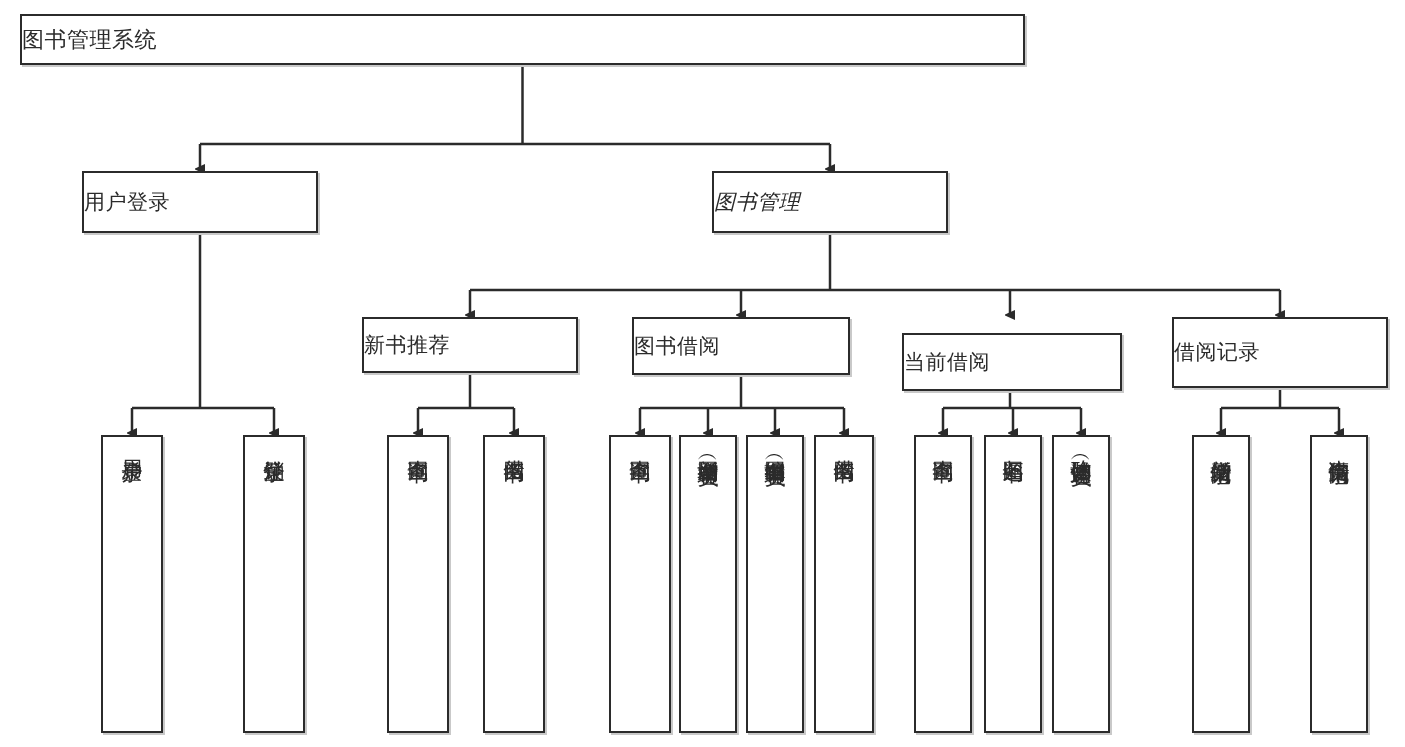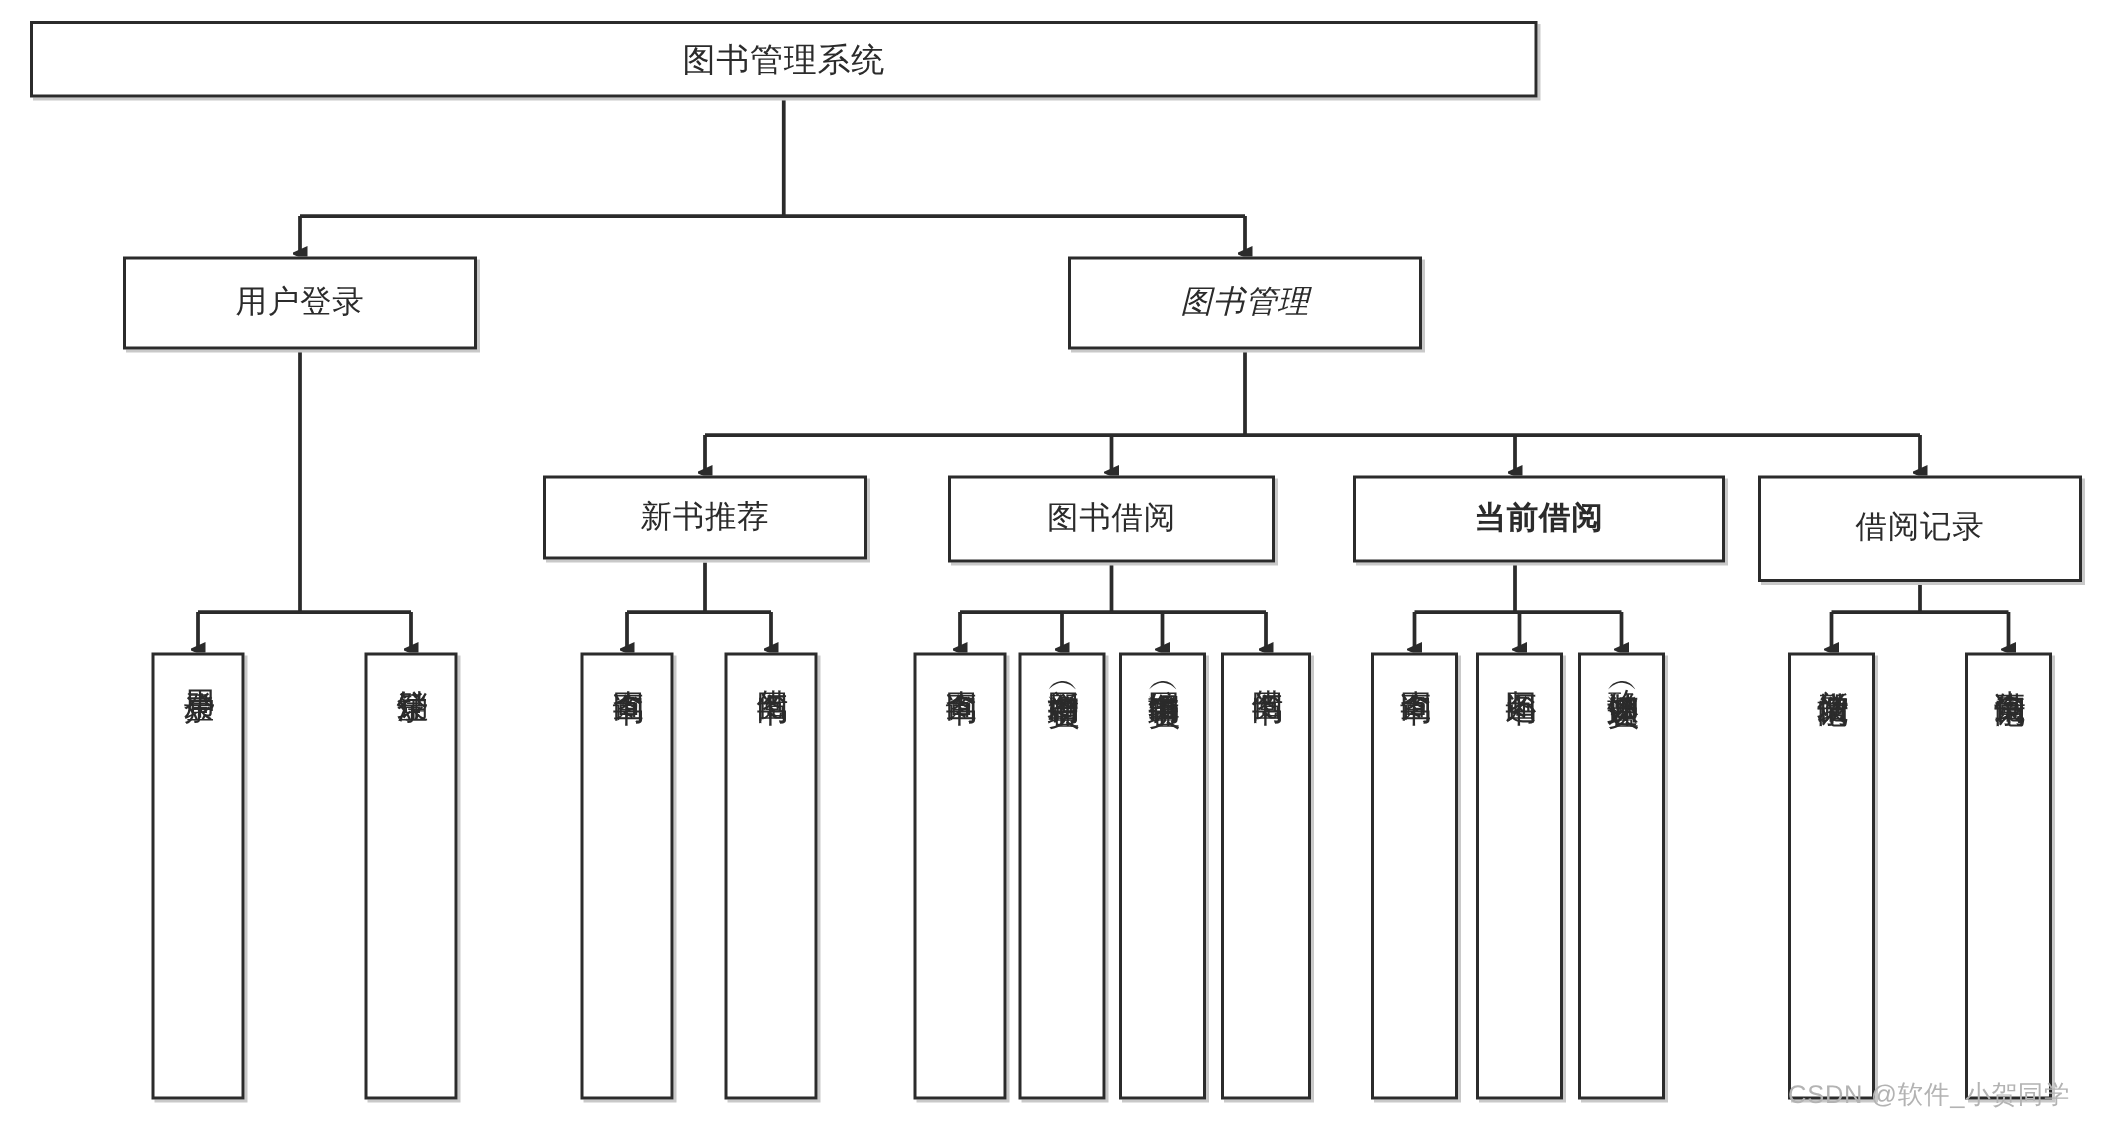--- a/index.html
+++ b/index.html
@@ -26,21 +26,21 @@
     pointer-events: none;
   }
   .node {
     position: absolute;
     box-sizing: border-box;
     background: #ffffff;
     border: 2px solid #2b2b2b;
     box-shadow: 2px 2px 0 #c9c9c9;
     display: flex;
     align-items: center;
-    justify-content: center;
+    justify-content: flex-start;
     color: #2b2b2b;
   }
   .node-label {
     display: block;
     text-align: center;
     line-height: 1.25;
     color: #2b2b2b;
     letter-spacing: 0.5px;
   }
   
@@ -127,21 +127,21 @@
       </div>
       <div class="node horizontal" style="left: 712px; top: 171px; width: 236px; height: 62px; font-style: italic;">
         <span class="node-label">图书管理</span>
       </div>
       <div class="node horizontal" style="left: 362px; top: 317px; width: 216px; height: 56px;">
         <span class="node-label">新书推荐</span>
       </div>
       <div class="node horizontal" style="left: 632px; top: 317px; width: 218px; height: 58px;">
         <span class="node-label">图书借阅</span>
       </div>
-      <div class="node horizontal" style="left: 902px; top: 317px; width: 248px; height: 58px; font-weight: bold;">
+      <div class="node horizontal" style="left: 902px; top: 333px; width: 220px; height: 58px;">
         <span class="node-label">当前借阅</span>
       </div>
       <div class="node horizontal" style="left: 1172px; top: 317px; width: 216px; height: 71px;">
         <span class="node-label">借阅记录</span>
       </div>
       <div class="node vertical" style="left: 101px; top: 435px; width: 62px; height: 298px;">
         <span class="node-label">用户登录</span>
       </div>
       <div class="node vertical" style="left: 243px; top: 435px; width: 62px; height: 298px;">
         <span class="node-label">注销登录</span>
@@ -173,14 +173,13 @@
       <div class="node vertical" style="left: 1052px; top: 435px; width: 58px; height: 298px;">
         <span class="node-label">确认归还（管理员）</span>
       </div>
       <div class="node vertical" style="left: 1192px; top: 435px; width: 58px; height: 298px;">
         <span class="node-label">新增借阅记录</span>
       </div>
       <div class="node vertical" style="left: 1310px; top: 435px; width: 58px; height: 298px;">
         <span class="node-label">查询借阅记录</span>
       </div>
     </div>
-  <div class="watermark" style="left: 1192px; top: 718px; color: rgb(179, 179, 179);">CSDN @软件_小贺同学</div>
 </div>
 
 </body></html>

